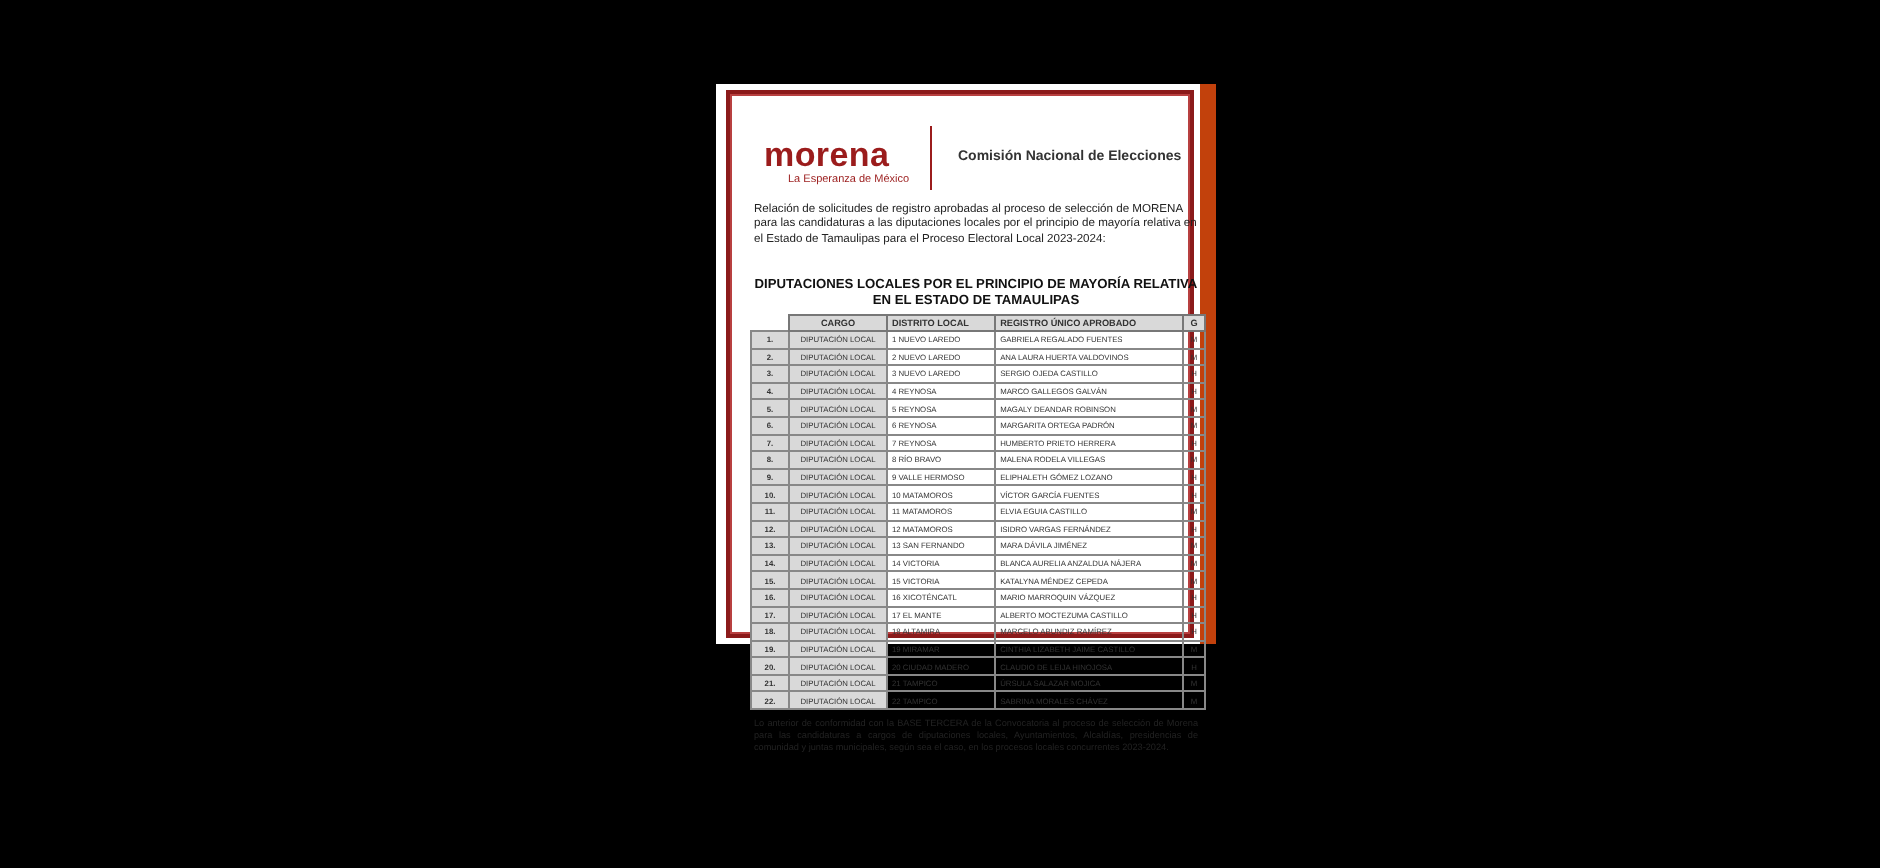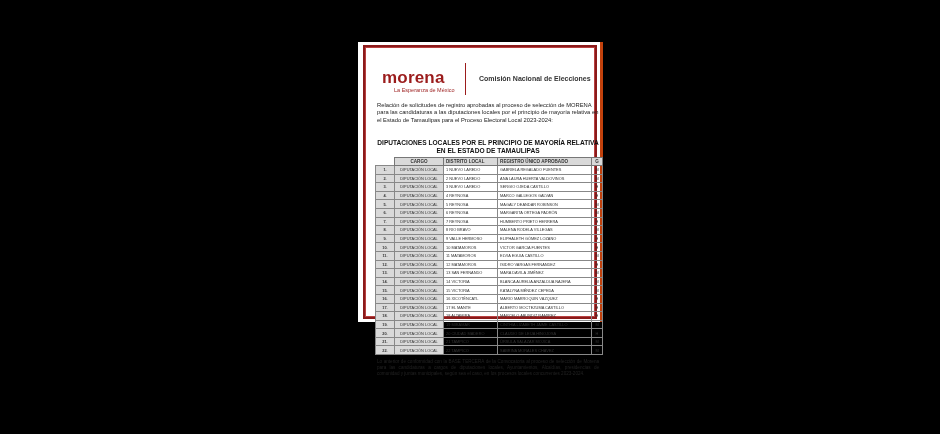--- a/index.html
+++ b/index.html
@@ -1,17 +1,17 @@
 <!DOCTYPE html>
 <html><head>
 <meta charset="utf-8">
 <style>
   html,body{margin:0;padding:0;}
   body{width:940px;height:434px;background:#000;position:relative;overflow:hidden;font-family:"Liberation Sans",sans-serif;}
-  .page{position:absolute;left:358px;top:42px;width:242px;height:280px;background:#fff;border-right:3px solid #c2410c;}
+  .page{position:absolute;left:358px;top:42px;width:242px;height:280px;background:#fff;border-right:8px solid #c2410c;}
   .frame{position:absolute;left:5px;top:3px;right:3px;bottom:3px;border:2px solid #8b1a1a;box-shadow:inset 0 0 0 1px #b84040;}
   .logo{position:absolute;left:17px;top:22px;width:80px;}
   .logo-word{font-weight:bold;font-size:17px;color:#9b1c1c;letter-spacing:0.2px;line-height:17px;}
   .logo-tag{font-size:5.5px;color:#9b1c1c;margin-left:12px;margin-top:1px;}
   .vline{position:absolute;left:100px;top:16px;width:1px;height:32px;background:#9b1c1c;}
   .comision{position:absolute;left:114px;top:28px;font-size:7px;font-weight:bold;color:#333;}
   .intro{position:absolute;left:12px;top:55px;width:222px;font-size:5.8px;line-height:7.4px;color:#222;}
   .title{position:absolute;left:12px;top:92px;width:222px;font-size:6.6px;line-height:8px;font-weight:bold;text-align:center;color:#111;}
   table{position:absolute;left:10px;top:110px;width:228px;border-collapse:collapse;font-size:3.9px;color:#333;}
   th{background:#d9d9d9;font-weight:bold;font-size:4.6px;padding:0 2px;height:7px;text-align:left;border:0.5px solid #777;}

